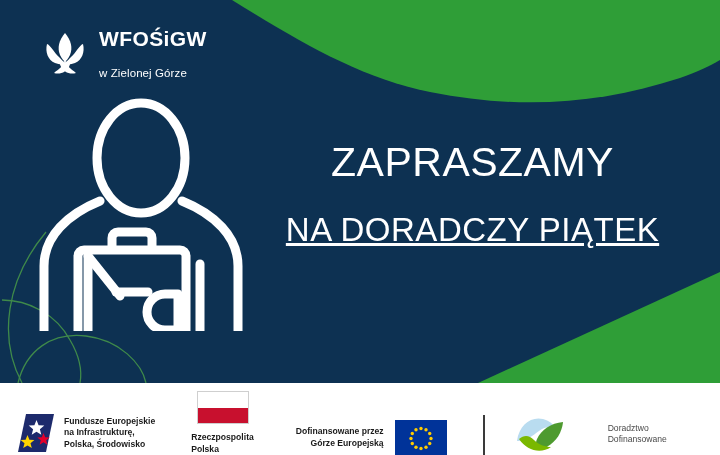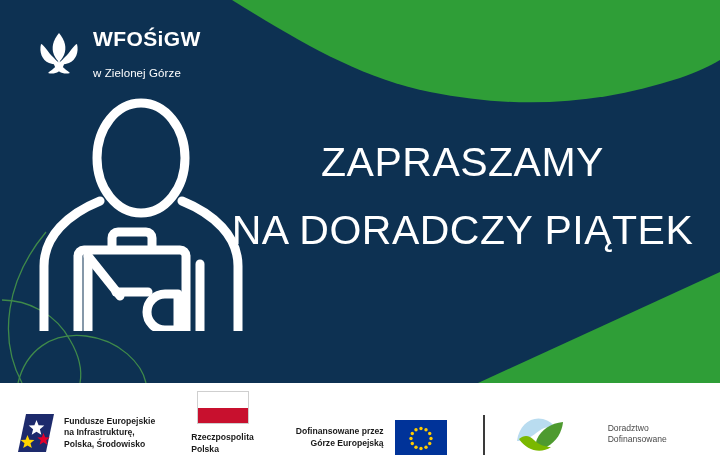--- a/index.html
+++ b/index.html
@@ -24,21 +24,21 @@
   .bg-layer {
     position: absolute;
     inset: 0;
     width: 720px;
     height: 455px;
   }
 
   
   .brand {
     position: absolute;
-    left: 36px;
+    left: 42px;
     top: 28px;
     display: flex;
     align-items: center;
     gap: 11px;
     z-index: 6;
   }
   .brand-mark {
     width: 46px;
     height: 46px;
     flex: 0 0 auto;
@@ -71,41 +71,42 @@
     left: 28px;
     top: 96px;
     width: 230px;
     height: 235px;
     z-index: 5;
   }
 
   
   .headline {
     position: absolute;
-    left: 215px;
+    left: 225px;
     top: 138px;
     width: 495px;
     z-index: 7;
     text-align: center;
     color: #ffffff;
   }
   .headline-line {
     display: block;
     white-space: nowrap;
     font-weight: normal;
     letter-spacing: 0.5px;
   }
   .headline-line.l1 {
     font-size: 41px;
     line-height: 48px;
   }
   .headline-line.l2 {
-    font-size: 41px;
+    font-size: 33px;
     line-height: 48px;
     margin-top: 20px;
+    text-decoration: underline;
   }
 
   
   .footer {
     position: absolute;
     left: 0;
     top: 383px;
     width: 720px;
     height: 72px;
     background: #ffffff;

